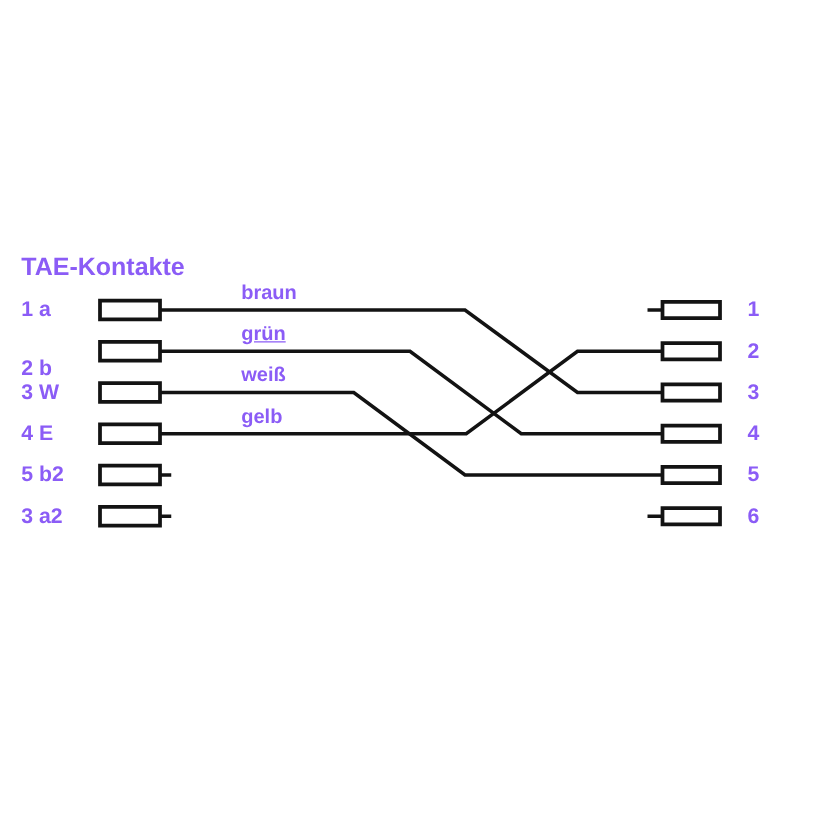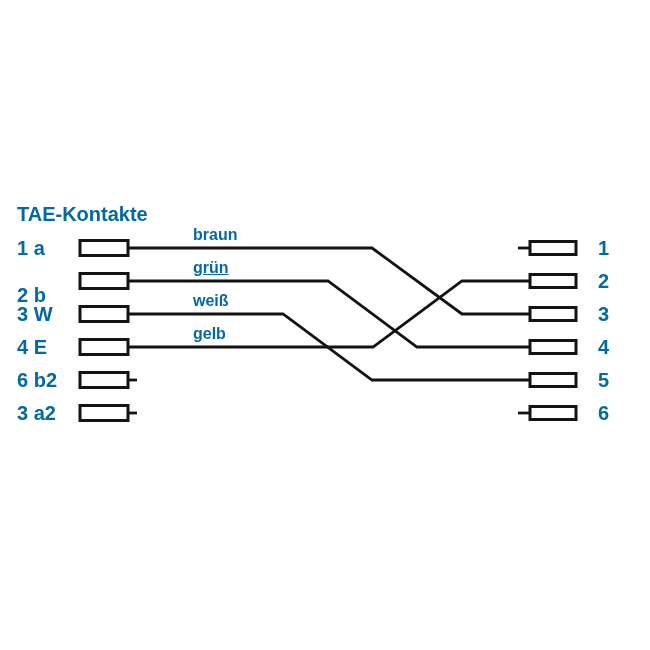--- a/index.html
+++ b/index.html
@@ -2,35 +2,35 @@
 <html><head>
 <meta charset="utf-8">
 <style>
   html, body { margin: 0; padding: 0; background: #ffffff; }
   .canvas {
     position: relative;
     width: 650px;
     height: 650px;
     background: #ffffff;
     font-family: "Liberation Sans", sans-serif;
-    color: #0369a1;
+    color: #8b5cf6;
     overflow: hidden;
   }
   .canvas svg { position: absolute; left: 0; top: 0; }
   .hdr {
     position: absolute;
     font-size: 20px;
     font-weight: 700;
     line-height: 21px;
     letter-spacing: 0px;
     white-space: nowrap;
   }
   .pinlbl, .numlbl {
     position: absolute;
-    font-size: 20px;
+    font-size: 17px;
     font-weight: 700;
     line-height: 22px;
     height: 22px;
     white-space: nowrap;
   }
   .wirelbl {
     position: absolute;
     left: 193px;
     font-size: 16px;
     font-weight: 700;
@@ -73,21 +73,21 @@
       <rect x="530" y="406.5" width="46" height="13"></rect>
     </g>
   </svg>
 
   <div class="hdr" style="left:17px; top:204px;">TAE-Kontakte</div>
 
   <div class="pinlbl" style="left:17px; top:237px;">1 a</div>
   <div class="pinlbl" style="left:17px; top:284px;">2 b</div>
   <div class="pinlbl" style="left:17px; top:303px;">3 W</div>
   <div class="pinlbl" style="left:17px; top:336px;">4 E</div>
-  <div class="pinlbl" style="left:17px; top:369px;">6 b2</div>
+  <div class="pinlbl" style="left:17px; top:369px;">5 b2</div>
   <div class="pinlbl" style="left:17px; top:402px;">3 a2</div>
 
   <div class="wirelbl" style="top:224px;">braun</div>
   <div class="wirelbl" style="top:257px;text-decoration:underline;">grün</div>
   <div class="wirelbl" style="top:290px;">weiß</div>
   <div class="wirelbl" style="top:323px;">gelb</div>
 
   <div class="numlbl" style="left:598px; top:237px;">1</div>
   <div class="numlbl" style="left:598px; top:270px;">2</div>
   <div class="numlbl" style="left:598px; top:303px;">3</div>

